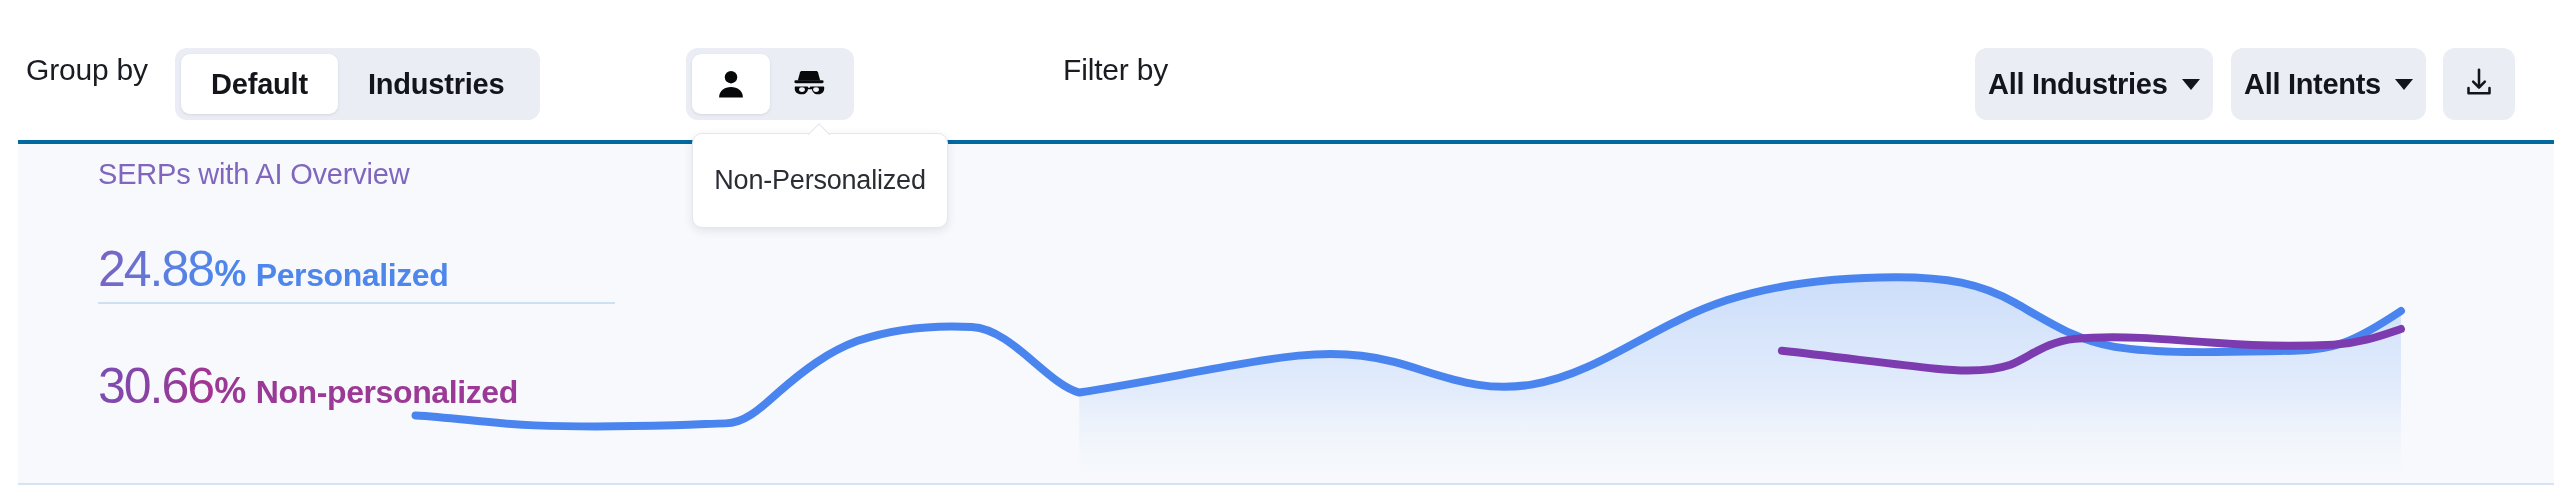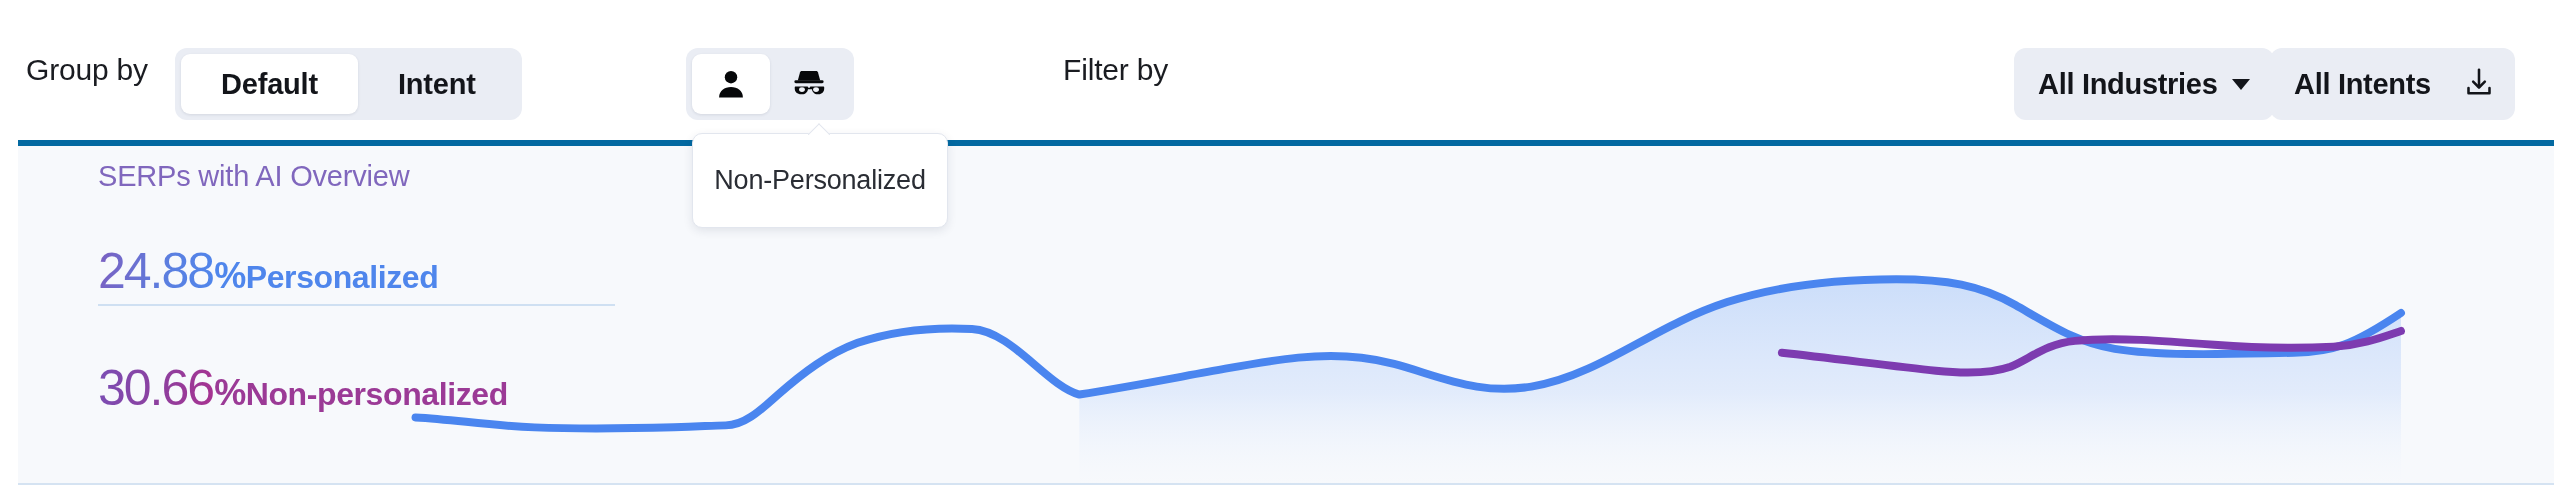--- a/index.html
+++ b/index.html
@@ -48,21 +48,21 @@
     background: #eaedf4;
     border-radius: 12px;
     display: flex;
     align-items: center;
     padding: 6px;
     gap: 0;
   }
 
   .seg-btn {
     height: 60px;
-    padding: 0 40px;
+    padding: 0 30px;
     border: none;
     background: transparent;
     border-radius: 9px;
     font-family: "Liberation Sans", sans-serif;
     font-size: 29px;
     font-weight: bold;
     color: #13151a;
     cursor: pointer;
     display: flex;
     align-items: center;
@@ -164,27 +164,26 @@
     letter-spacing: -0.2px;
   }
 
   .dropdown {
     position: absolute;
     top: 48px;
     height: 72px;
     background: #eaedf4;
     border: none;
     border-radius: 12px;
-    padding: 0 24px;
+    padding: 0 13px;
     display: flex;
     align-items: center;
     gap: 14px;
     cursor: pointer;
     font-family: "Liberation Sans", sans-serif;
-    margin-left: 39px;
   }
 
   .dropdown .dd-label {
     font-size: 29px;
     font-weight: bold;
     color: #13151a;
     white-space: nowrap;
     letter-spacing: -0.3px;
   }
 
@@ -214,21 +213,21 @@
   }
 
   
   .panel {
     position: absolute;
     left: 18px;
     top: 140px;
     width: 2536px;
     height: 345px;
     background: #f7f9fc;
-    border-top: 6px solid #0369a1;
+    border-top: 4px solid #0369a1;
     border-bottom: 2px solid #d5e3f2;
     overflow: hidden;
   }
 
   .stats {
     position: absolute;
     left: 80px;
     top: 14px;
     width: 517px;
   }
@@ -265,20 +264,21 @@
     color: #4f86ec;
     letter-spacing: -0.4px;
     margin-left: 1px;
   }
 
   .stat-name {
     font-size: 32px;
     font-weight: bold;
     color: #4f86ec;
     letter-spacing: -0.4px;
+    margin-left: 10px;
   }
 
   .stat-divider {
     height: 2px;
     background: #cfe0f2;
     margin: 6px 0 8px 0;
     width: 100%;
   }
 
   .stat-number.purple {
@@ -305,21 +305,21 @@
 <body>
 
 <div id="root">
 
   <div class="toolbar">
 
     <div class="group-by-label">Group by</div>
 
     <div class="segmented">
       <button class="seg-btn active">Default</button>
-      <button class="seg-btn">Intent</button>
+      <button class="seg-btn">Industries</button>
     </div>
 
     <div class="icon-group">
       <button class="icon-btn active">
         <span>
           <svg width="34" height="34" viewBox="0 0 24 24" aria-hidden="true">
             <circle cx="12" cy="7.2" r="4.4" fill="#07080a"></circle>
             <path d="M3.6 21.5c0-4.6 3.8-7.3 8.4-7.3s8.4 2.7 8.4 7.3z" fill="#07080a"></path>
           </svg>
         </span>

